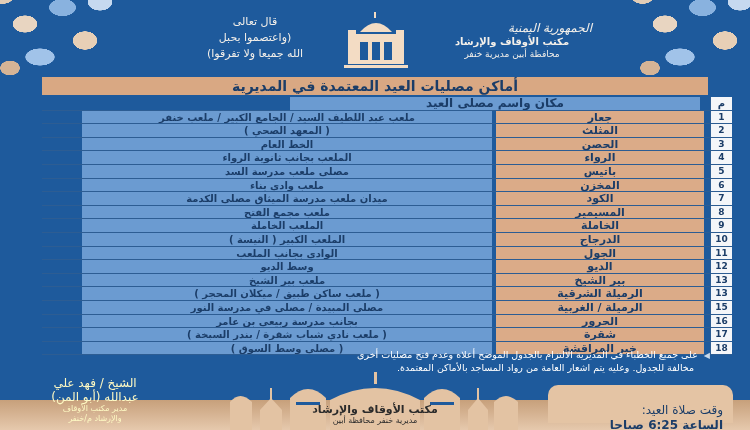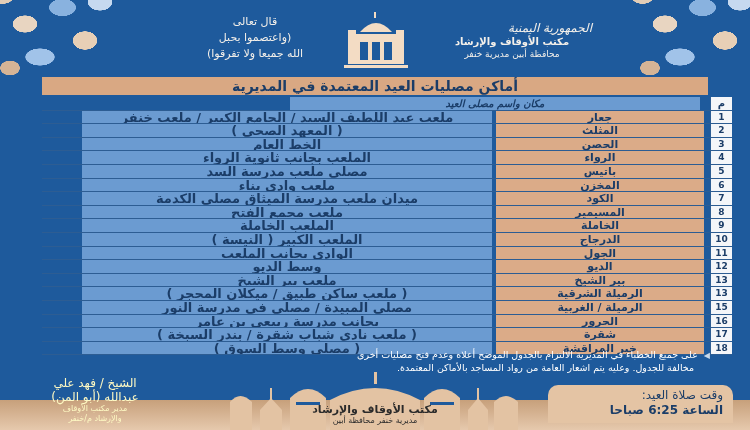--- a/index.html
+++ b/index.html
@@ -64,24 +64,24 @@
     border-left: 1px solid #2d5d93;
   }
   .gap { width: 6px; background: #1e5a9c; }
   .c-area {
     width: 208px; background: #dbab88; color: #1b3d68; font-weight: bold;
     font-size: 11px; text-align: center; line-height: 13px;
   }
   .gap2 { width: 4px; background: #1e5a9c; }
   .c-place {
     width: 410px; background: #6b9bd1; color: #1b3d68; font-weight: bold;
-    font-size: 13px; text-align: center; line-height: 13px;
+    font-size: 10px; text-align: center; line-height: 13px;
     white-space: nowrap; overflow: hidden;
   }
-  .row.head .c-area, .row.head .c-place { font-size: 10px; font-style: italic; }
+  .row.head .c-area, .row.head .c-place { font-size: 12px; }
   .row.head .c-num { font-size: 10px; }
 
   .notice {
     position: absolute; left: 60px; top: 349px; width: 650px;
     direction: rtl; font-size: 9.5px; line-height: 12px; color: #fff;
     text-align: right;
   }
   .notice .bullet { color: #c9d9ea; font-size: 8px; margin-left: 6px; }
 
   .footer-bg {
@@ -102,21 +102,21 @@
     position: absolute; left: 30px; top: 376px; width: 130px;
     direction: rtl; text-align: center; color: #fef9c3;
   }
   .signature .n1 { font-size: 12px; line-height: 14px; }
   .signature .n2 { font-size: 12px; line-height: 14px; }
   .signature .n3 { font-size: 8px; line-height: 10px; }
 
   .time-box {
     position: absolute; left: 548px; top: 385px; width: 185px; height: 38px;
     background: #e4c4a4; border-radius: 10px 10px 0 0;
-    direction: rtl; text-align: right; padding: 3px 10px 0 10px;
+    direction: rtl; text-align: right; padding: 18px 10px 0 10px;
     color: #1b3d68;
   }
   .time-box .l1 { font-size: 12px; line-height: 15px; }
   .time-box .l2 { font-size: 12px; line-height: 15px; font-weight: bold; }
 </style>
 </head>
 <body>
 
 <div class="flower left"></div>
 <div class="flower right"></div>

